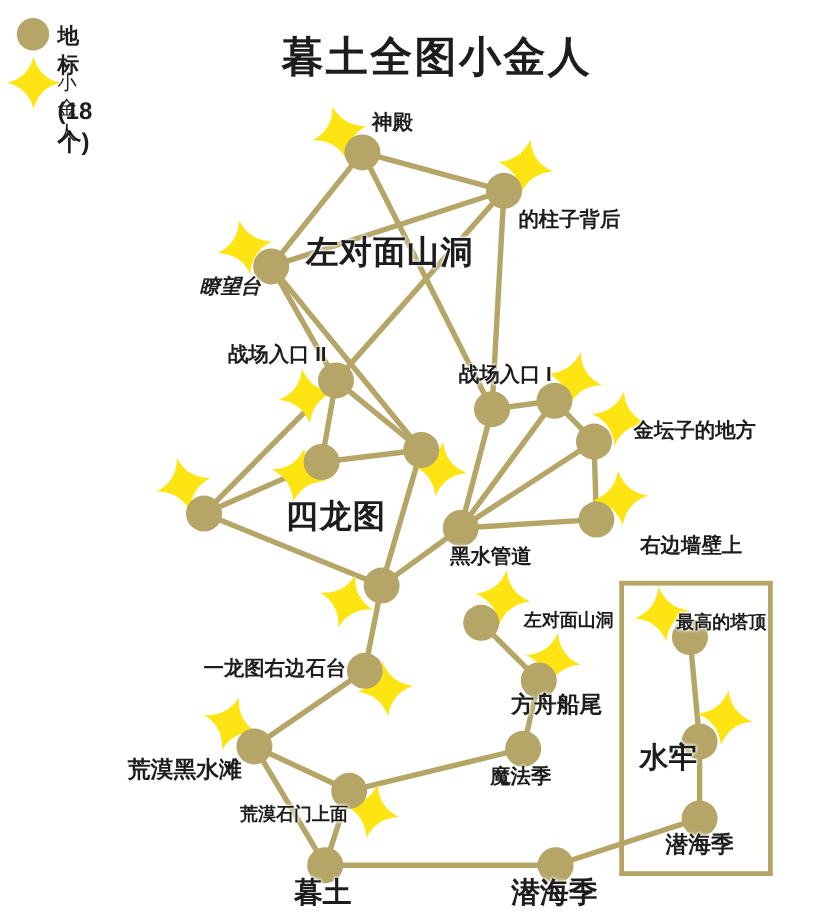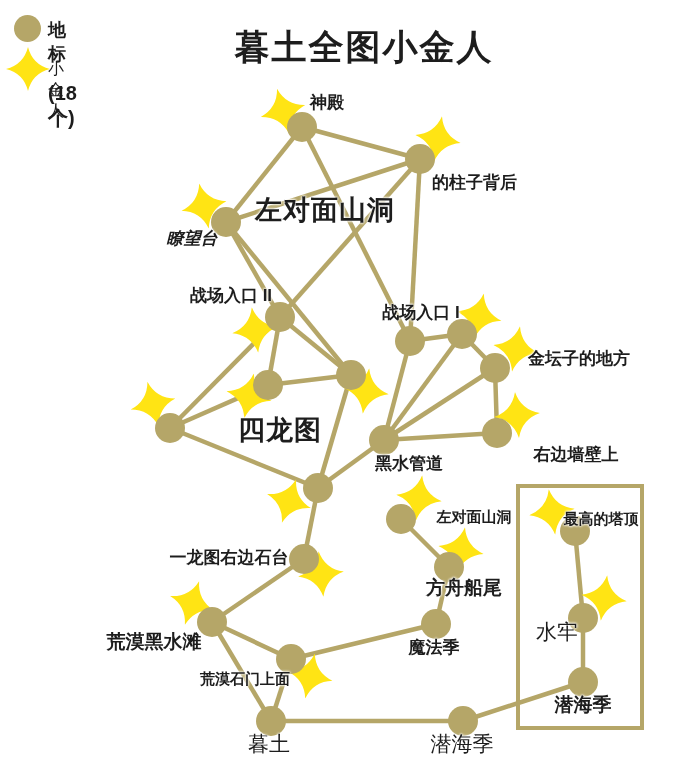--- a/index.html
+++ b/index.html
@@ -16,21 +16,21 @@
   svg.edges{position:absolute;left:0;top:0;}
   .node{position:absolute;width:30px;height:30px;border-radius:50%;margin:-15px 0 0 -15px;}
   .star{position:absolute;width:46px;height:46px;margin:-23px 0 0 -23px;}
   .star svg{display:block;width:100%;height:100%;}
   .lbl{position:absolute;white-space:nowrap;font-weight:700;line-height:1.55;
        text-shadow:0 0 3px #fff,0 0 3px #fff,0 0 2px #fff;}
   .lbl.center{transform:translate(-50%,-50%);}
   .lbl.sm{font-size:15px;}
   .lbl.md{font-size:17px;}
   .lbl.lg{font-size:19px;font-weight:800;}
-  .lbl.xlg{font-size:21px;font-weight:400;text-align:right;}
+  .lbl.xlg{font-size:24px;font-weight:700;text-align:right;}
   .lbl.xl{font-size:27px;font-weight:900;letter-spacing:1px;}
 </style>
 </head>
 <body>
 
 <div class="stage">
   <div class="legend">
     <span class="legend-dot" style="background: rgb(181, 166, 104);"></span>
     <span class="legend-txt1">地标</span>
     <span class="legend-star"><svg viewBox="0 0 100 100" style="width:100%;height:100%">

